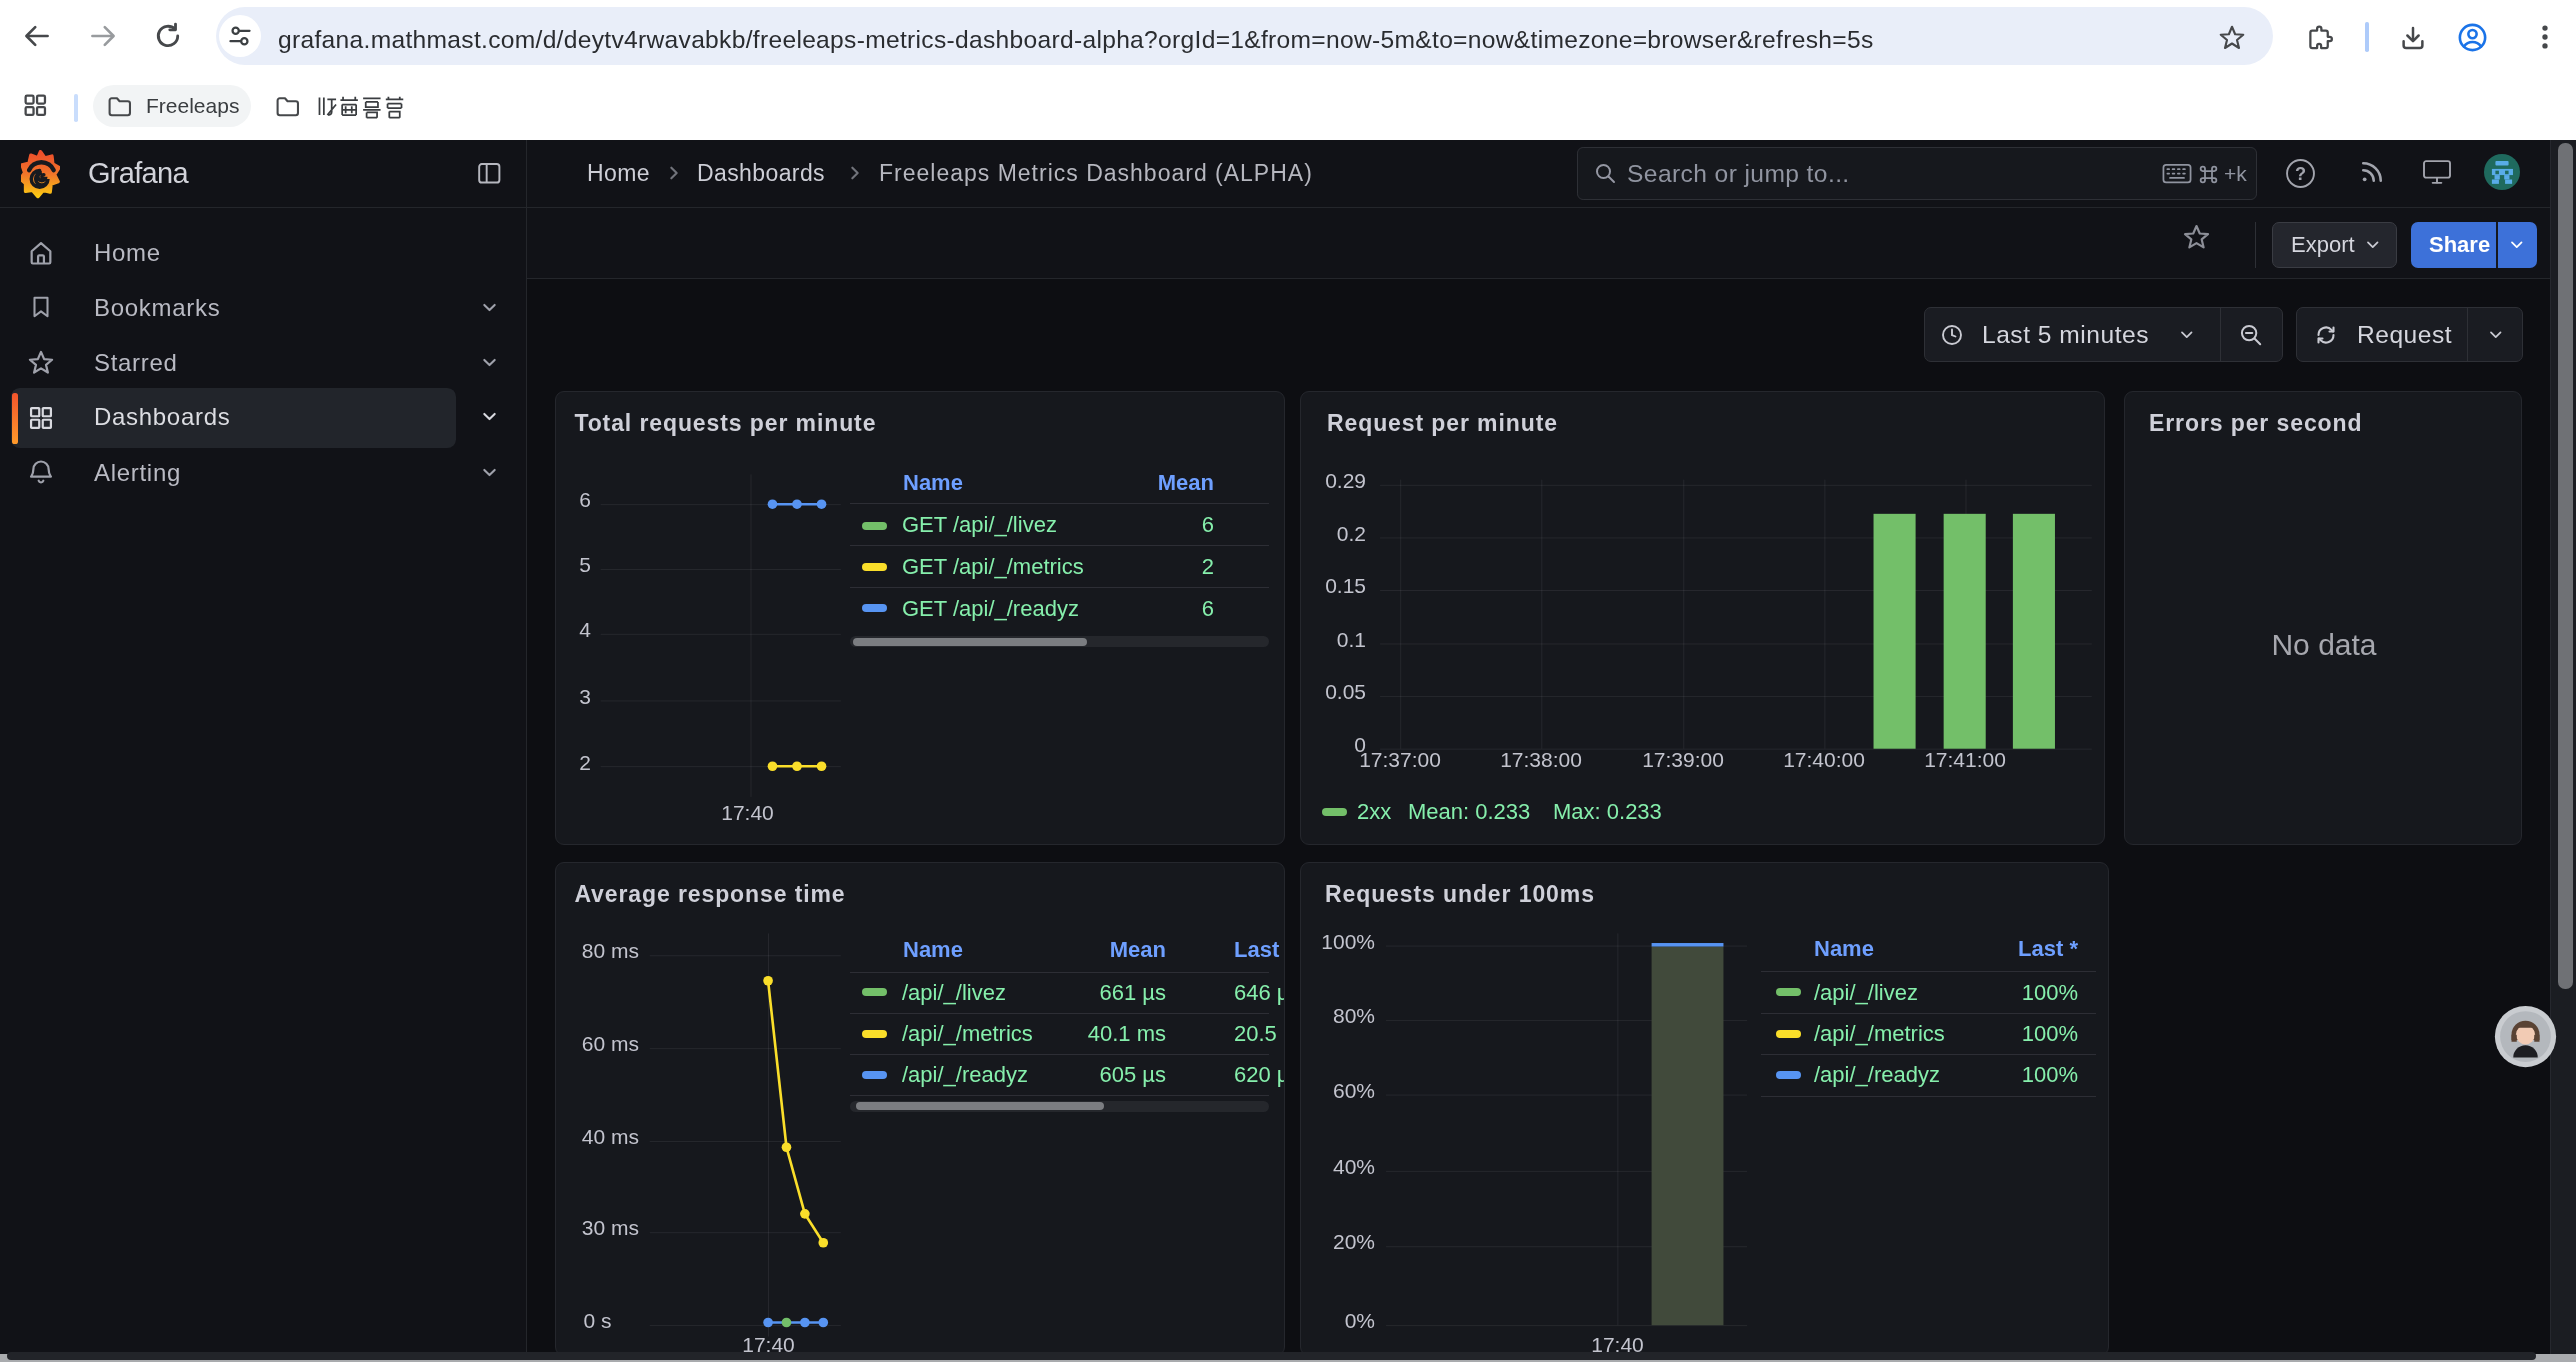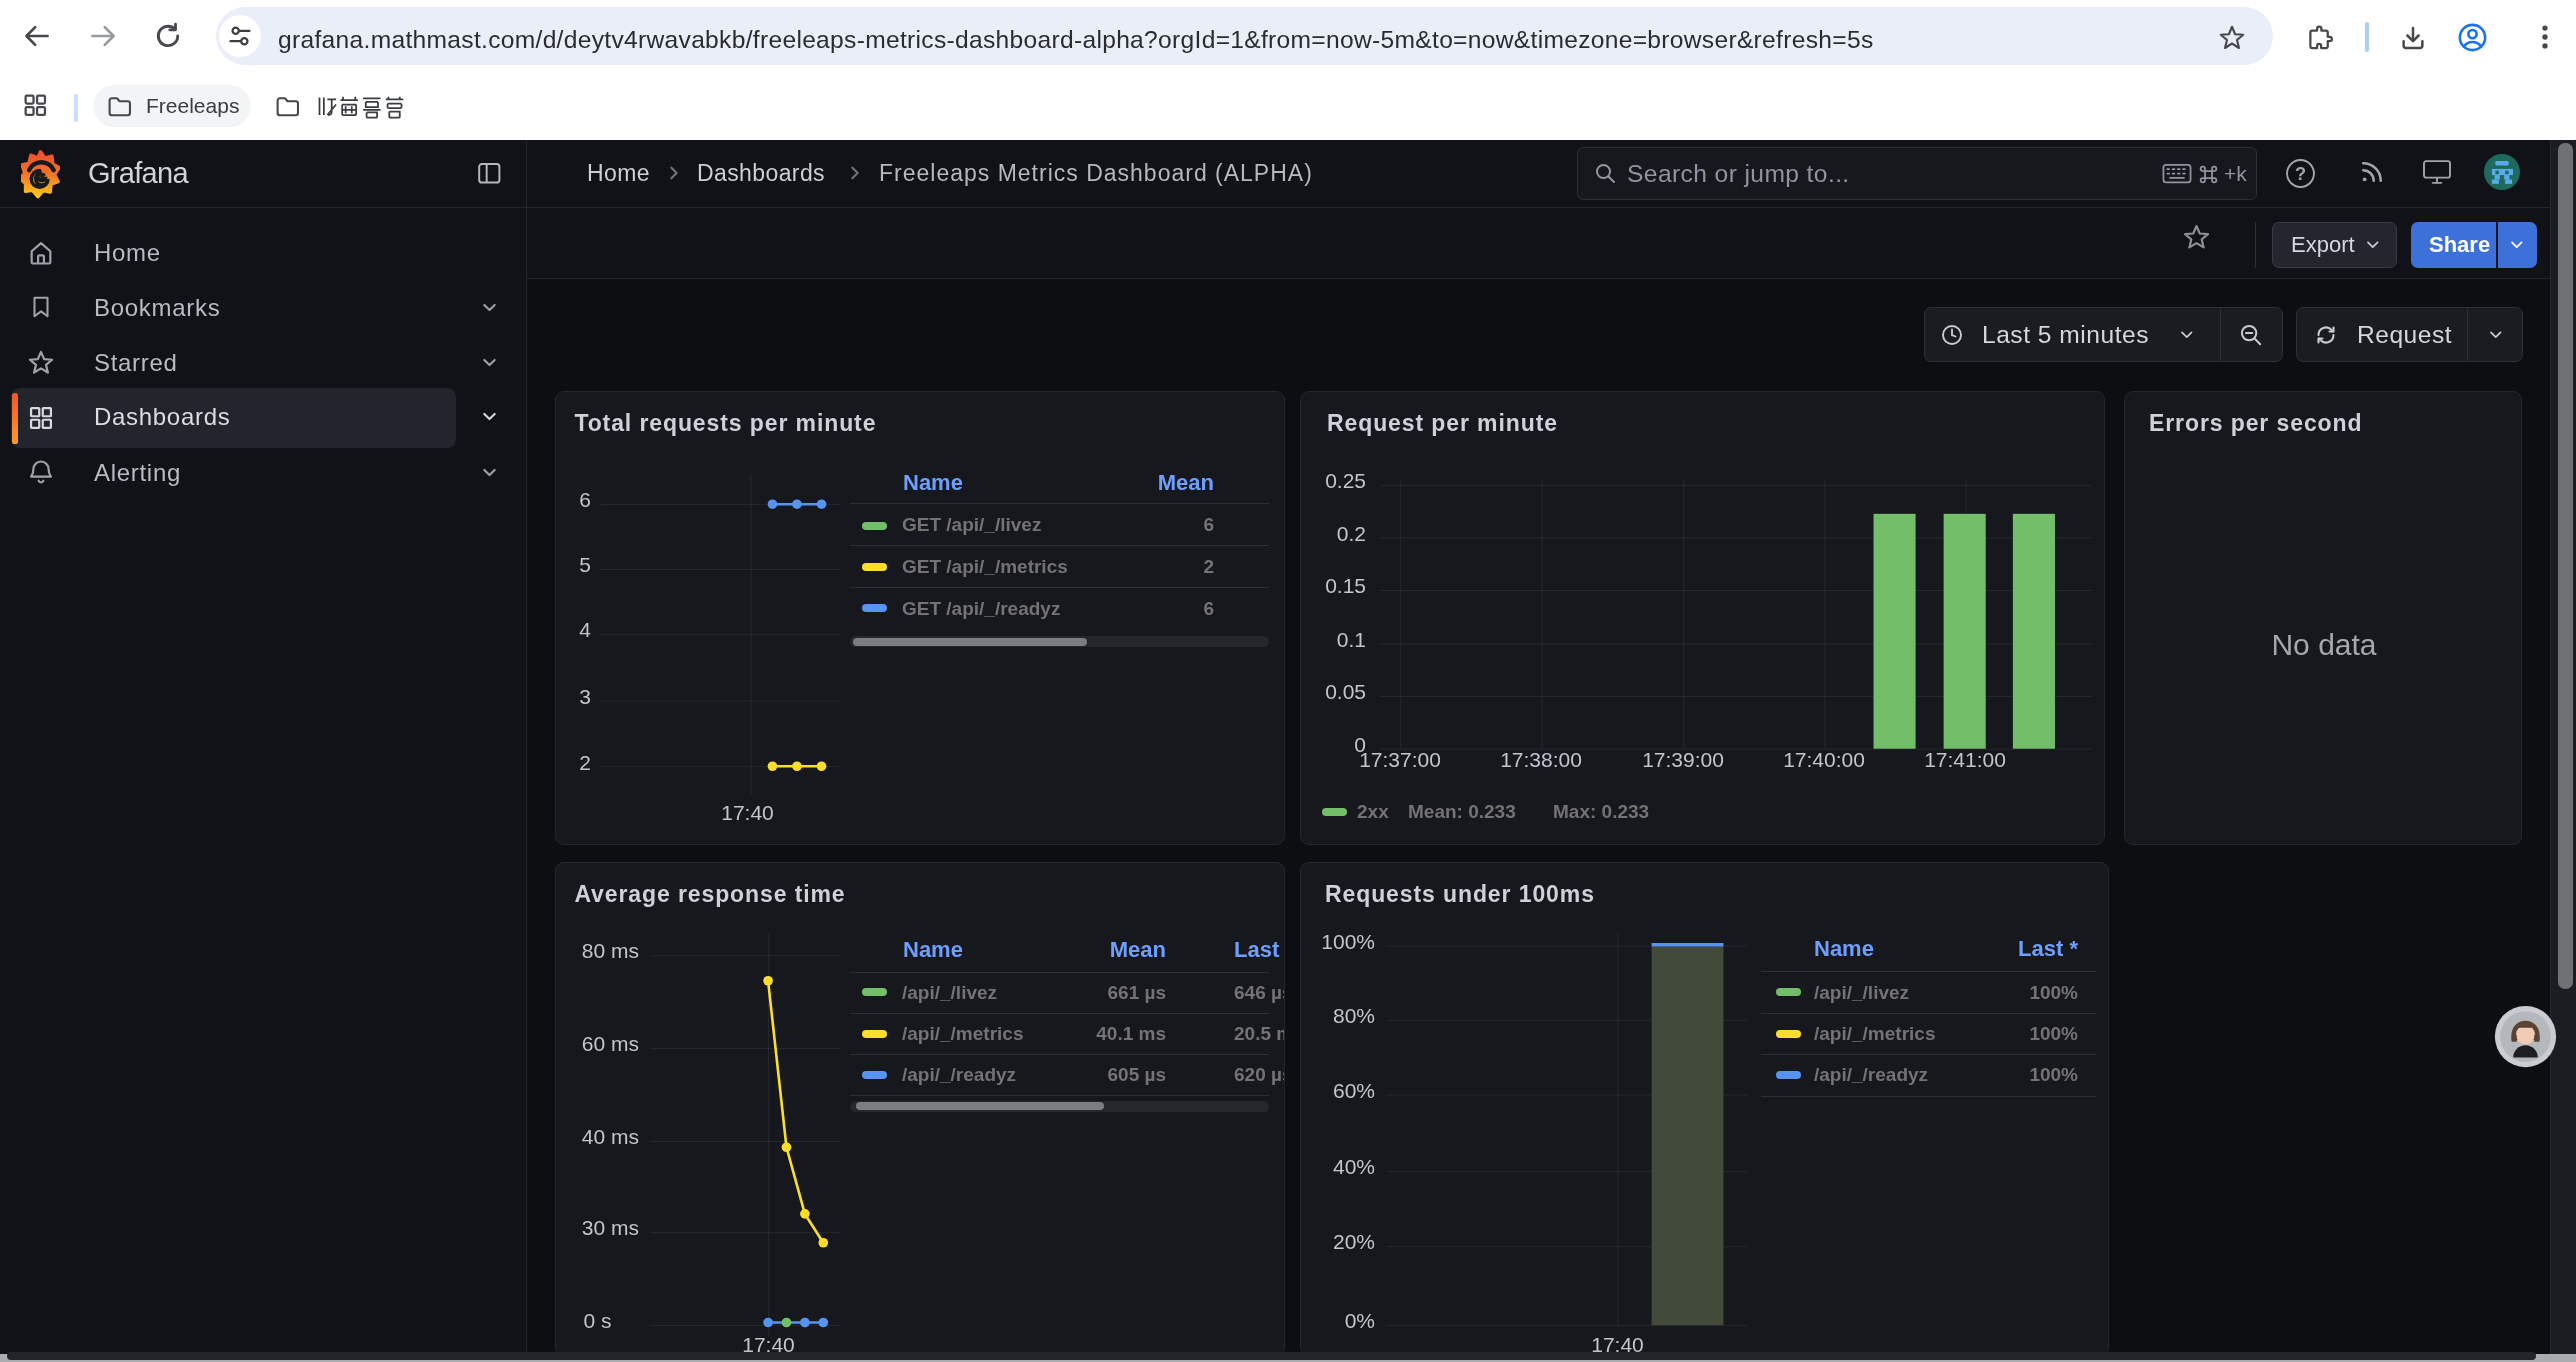--- a/index.html
+++ b/index.html
@@ -19,21 +19,21 @@
   #app { position:absolute; left:0; top:140px; width:2576px; height:1215px; background:#111217; overflow:hidden; }
   
   #hdrline { position:absolute; left:0; top:67px; width:2576px; height:0.9px; background:#24262B; }
   #sidedivider { position:absolute; left:526px; top:0; width:0.9px; height:1215px; background:#24262B; }
   #toolbarline { position:absolute; left:527px; top:138px; width:2049px; height:0.9px; background:#24262B; }
   #canvas { position:absolute; left:527px; top:139px; width:2023px; height:1077px; background:#0D0E12; }
 
   .panel { position:absolute; background:#16181D; border:0.9px solid #25272D; border-radius:9px; }
   .ptitle { position:absolute; left:18.4px; top:17.5px; font-size:23px; font-weight:700; color:#CFD0D9; letter-spacing:0.9px; }
   .axlab { position:absolute; font-size:21px; color:#C3C4CE; }
-  .tname { font-size:19px; color:#737373;font-weight:bold; }
+  .tname { font-size:22px; color:#86efac; }
   .thead { font-size:22px; font-weight:700; color:#6E9FFF; }
   .sep { position:absolute; height:0.9px; background:rgba(204,204,220,0.13); }
   .dash { position:absolute; width:24.6px; height:8px; border-radius:4.4px; }
   svg { display:block; }
   text { font-family:"Liberation Sans", sans-serif; }
 </style>
 </head>
 <body>
 <div id="stage">
 
@@ -326,21 +326,21 @@
           <line x1="113.5" y1="100" x2="113.5" y2="407"></line>
             <line x1="274.5" y1="100" x2="274.5" y2="407"></line>
             <line x1="436.5" y1="100" x2="436.5" y2="407"></line>
             <line x1="597.5" y1="100" x2="597.5" y2="407"></line>
             <line x1="758.5" y1="100" x2="758.5" y2="407"></line>
         </g>
         <rect x="653" y="139" width="48" height="268" fill="#73BF69"></rect>
         <rect x="733" y="139" width="48" height="268" fill="#73BF69"></rect>
         <rect x="812" y="139" width="48" height="268" fill="#73BF69"></rect>
       </svg>
-      <div class="axlab" style="left:0;top:77px;width:65px;text-align:right">0.25</div>
+      <div class="axlab" style="left:0;top:77px;width:65px;text-align:right">0.29</div>
       <div class="axlab" style="left:0;top:130px;width:65px;text-align:right">0.2</div>
       <div class="axlab" style="left:0;top:182px;width:65px;text-align:right">0.15</div>
       <div class="axlab" style="left:0;top:236px;width:65px;text-align:right">0.1</div>
       <div class="axlab" style="left:0;top:288px;width:65px;text-align:right">0.05</div>
       <div class="axlab" style="left:0;top:341px;width:65px;text-align:right">0</div>
       <div class="axlab" style="left:29px;top:356px;width:140px;text-align:center">17:37:00</div>
       <div class="axlab" style="left:170px;top:356px;width:140px;text-align:center">17:38:00</div>
       <div class="axlab" style="left:312px;top:356px;width:140px;text-align:center">17:39:00</div>
       <div class="axlab" style="left:453px;top:356px;width:140px;text-align:center">17:40:00</div>
       <div class="axlab" style="left:594px;top:356px;width:140px;text-align:center">17:41:00</div>

